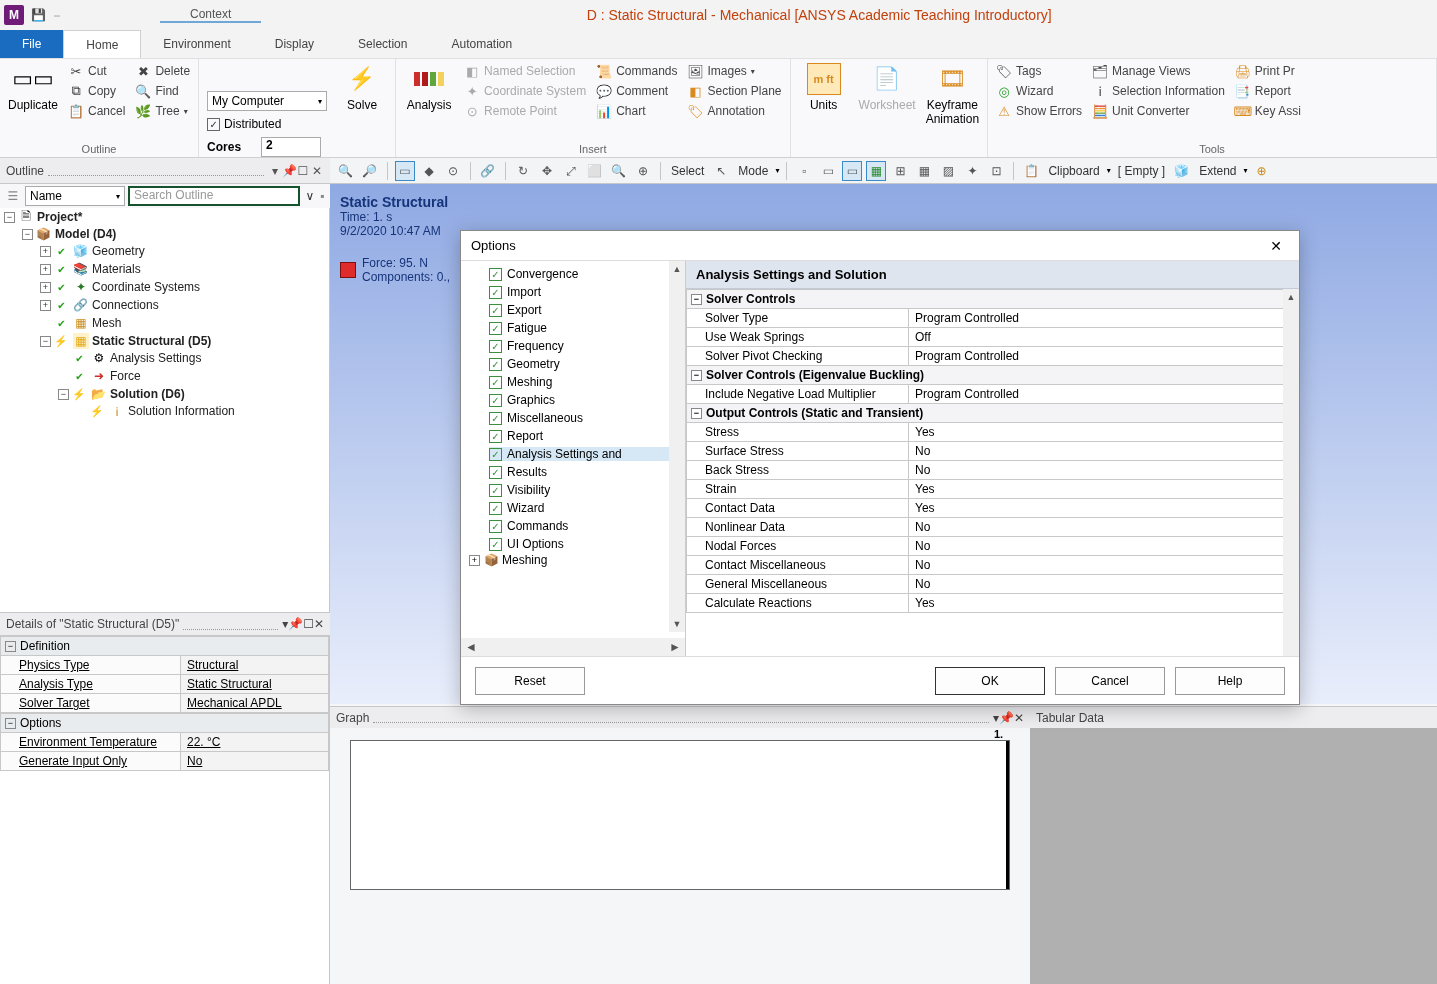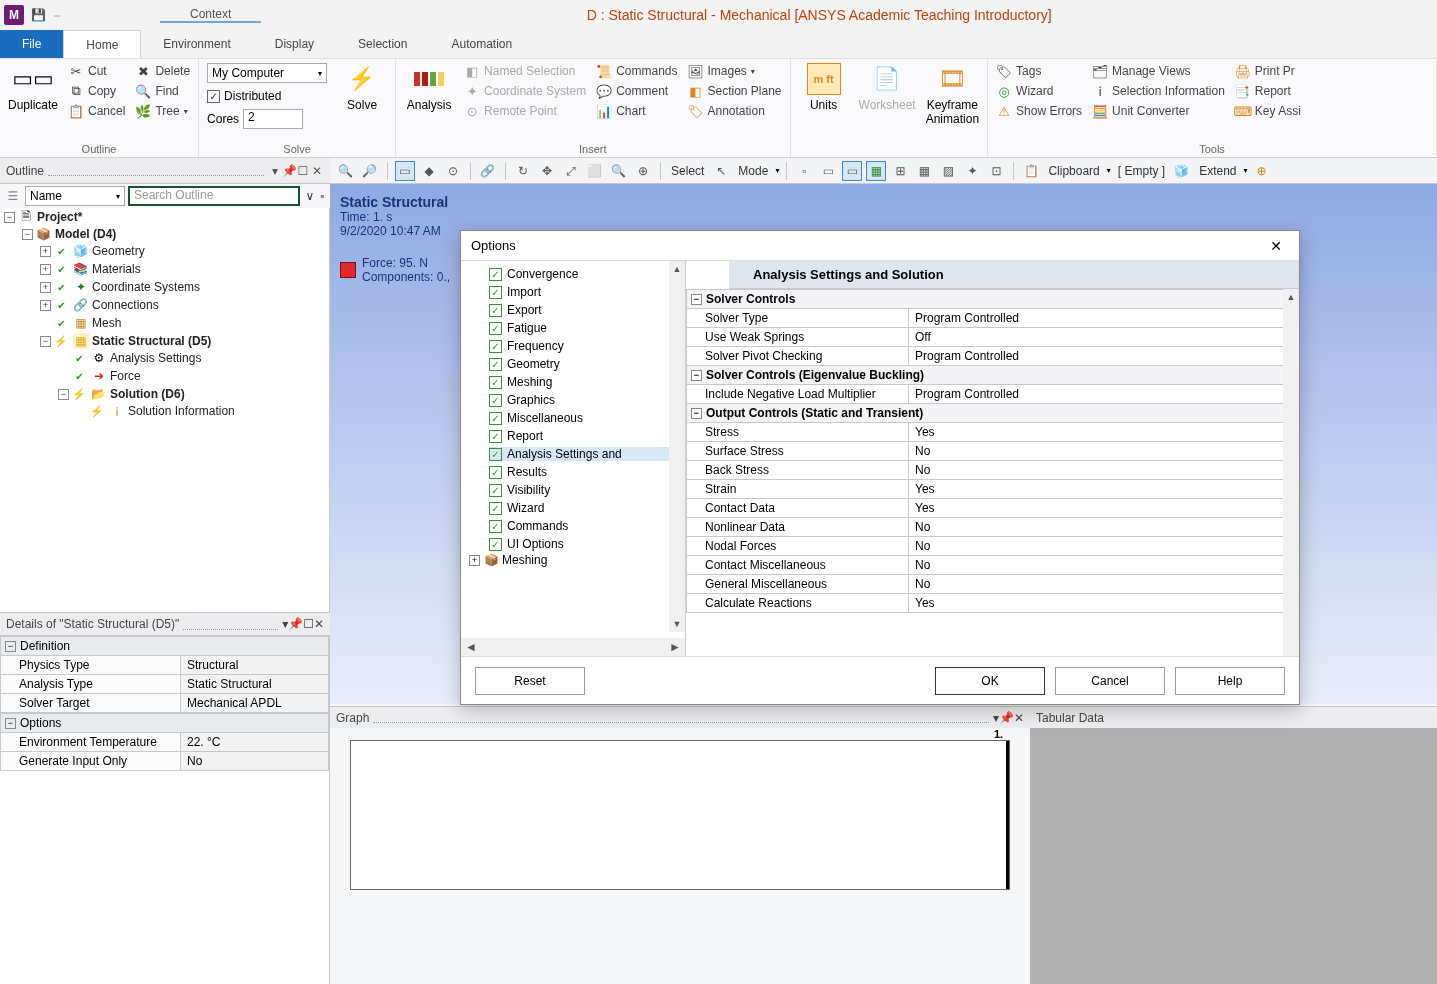--- a/index.html
+++ b/index.html
@@ -26,21 +26,21 @@
 .group-body { display: flex; align-items: flex-start; gap: 10px; flex:1;}
 .group-label { text-align: center; color: #666; font-size: 11px; padding-top:1px;}
 .big-btn { display: flex; flex-direction: column; align-items: center; gap: 3px; min-width: 50px; cursor:pointer;}
 .big-ico { width: 32px; height: 32px; display:flex; align-items:center; justify-content:center; font-size:22px;}
 .small-cmds { display: flex; flex-direction: column; gap: 4px; }
 .small-cmd { display: flex; align-items:center; gap:4px; color:#444; cursor:pointer; white-space:nowrap;}
 .small-cmd .ico { width:16px; height:16px; display:flex; align-items:center; justify-content:center; font-size:13px;}
 .txt-combo { border:1px solid #aaa; background:#fff; height:20px; padding:0 4px; display:flex; align-items:center; justify-content:space-between; min-width:120px;}
 .checkbox { display:flex; align-items:center; gap:4px;}
 .checkbox .box{ width:13px; height:13px; border:1px solid #666; display:flex; align-items:center; justify-content:center; font-size:10px; color:#333;}
-.cores-spin{ display:flex; align-items:center; gap:4px;}
+.cores-spin{ display:flex; align-items:center; gap:20px;font-weight:bold;}
 .cores-spin .spin { border:1px solid #aaa; background:#fff; width:60px; height:20px; padding:0 4px;}
 .disabled { color:#aaa !important; }
 
 
 .quickbar { height: 26px; background:#f3f4f6; border-bottom:1px solid #c7c7c7; display:flex; align-items:center; padding:0 6px; gap:4px; position:absolute; top:158px; left:330px; right:0;}
 .qb-btn{ width:20px; height:20px; display:flex; align-items:center; justify-content:center; color:#555; cursor:pointer; border:1px solid transparent;}
 .qb-btn.sel{ border:1px solid #3a8ac6; background:#d6e7f6;}
 .qb-sep{ width:1px; height:18px; background:#c5c5c5; margin:0 3px;}
 .qb-text{ color:#333; padding:0 3px; cursor:pointer;}
 
@@ -77,21 +77,21 @@
 .vp-overlay .t2,.vp-overlay .t3{ font-size:12px;}
 .force-row{ margin-top:18px; display:flex; align-items:center; gap:6px;}
 .force-sw{ width:16px; height:16px; background:#e02b2b; border:1px solid #7a1010;}
 
 
 .details-hdr{ position:absolute; left:0; width:330px; top:612px; height:24px; background:#ededf0; border-top:1px solid #c7c7c7; border-bottom:1px solid #c7c7c7; display:flex; align-items:center; padding:0 6px; color:#444;}
 .details-hdr .dots{ flex:1; border-bottom:1px dotted #999; margin:0 4px; height:1px; margin-top:10px;}
 .details-body{ position:absolute; left:0; width:330px; top:636px; bottom:0; background:#fff; border-right:1px solid #c7c7c7;}
 .prop-cat{ background:#e9ecef; border:1px solid #c8c8c8; padding:2px 4px; display:flex; align-items:center; gap:4px; font-weight:normal;}
 .prop-cat .pm{ width:11px; height:11px; border:1px solid #888; display:flex; align-items:center; justify-content:center; font-size:9px;}
-.prop-row{ display:flex; border:1px solid #c8c8c8; border-top:none;}
+.prop-row{ display:flex; border:1px solid #c8c8c8; border-top:none;text-decoration:underline;}
 .prop-row .k{ width:180px; padding:2px 6px 2px 18px; border-right:1px solid #c8c8c8; background:#fbfbfb;}
 .prop-row .v{ flex:1; padding:2px 6px; background:#f3f3f3;}
 
 
 .graph-hdr{ position:absolute; left:330px; width:700px; top:706px; height:22px; background:#ededf0; border-top:1px solid #c7c7c7; display:flex; align-items:center; padding:0 6px; color:#444;}
 .graph-hdr .dots{ flex:1; border-bottom:1px dotted #999; margin:0 4px; height:1px; margin-top:10px;}
 .graph-body{ position:absolute; left:350px; top:740px; width:660px; height:150px; border:1px solid #666; background:#fff;}
 .graph-tick{ position:absolute; top:728px; left:994px; font-size:11px; font-weight:bold;}
 .tab-hdr{ position:absolute; left:1030px; right:0; top:706px; height:22px; background:#ededf0; border-top:1px solid #c7c7c7; display:flex; align-items:center; padding:0 6px; color:#444;}
 .tab-body{ position:absolute; left:1030px; right:0; top:728px; bottom:0; background:#b0b0b0;}
@@ -108,21 +108,21 @@
 .dlg-tree .sb .dn{ position:absolute; bottom:0; left:0; right:0;}
 .dlg-tree-scroll-h{ position:absolute; left:0; right:0; bottom:0; height:18px; background:#f0f0f0; display:flex; align-items:center; justify-content:space-between; padding:0 4px; font-size:10px; color:#555;}
 .dlg-tree ul{ list-style:none; padding-left:28px;}
 .dlg-tree li{ padding:2px 0; white-space:nowrap;}
 .dlg-tree .dn-node{ display:flex; align-items:center; gap:5px;}
 .dlg-tree .chk{ width:13px; height:13px; border:1px solid #3a903a; display:flex; align-items:center; justify-content:center; color:#3a903a; font-size:10px;}
 .dlg-tree .sel{ background:#d6e7f6;}
 .dlg-tree .grp{ padding-left:8px; display:flex; align-items:center; gap:4px;}
 .dlg-tree .grp .pm{ width:11px; height:11px; border:1px solid #888; display:flex; align-items:center; justify-content:center; font-size:9px;}
 .dlg-right{ flex:1; display:flex; flex-direction:column; overflow:hidden;}
-.dlg-right-title{ background:#dfe5ef; padding:6px 24px; font-weight:bold; font-size:13px; border-bottom:1px solid #c4cbd6;margin-left:43px;}
+.dlg-right-title{ background:#dfe5ef; padding:6px 10px; font-weight:bold; font-size:13px; border-bottom:1px solid #c4cbd6;}
 .dlg-grid{ flex:1; overflow:auto; position:relative;}
 .dlg-grid .sb{ position:absolute; right:0; top:0; bottom:0; width:16px; background:#f0f0f0;}
 .dlg-grid .sb .up{ height:16px; display:flex; align-items:center; justify-content:center; color:#555; font-size:9px;}
 .cat-row{ display:flex; align-items:center; gap:4px; background:#f4f4f6; border:1px solid #c8c8c8; border-top:none; padding:2px 4px; font-weight:bold;}
 .cat-row .pm{ width:11px; height:11px; border:1px solid #888; display:flex; align-items:center; justify-content:center; font-size:9px; background:#fff;}
 .kv-row{ display:flex; border:1px solid #c8c8c8; border-top:none;}
 .kv-row .k{ width:222px; padding:2px 6px 2px 18px; border-right:1px solid #c8c8c8;}
 .kv-row .v{ flex:1; padding:2px 6px;}
 .dlg-btns{ height:48px; border-top:1px solid #ddd; display:flex; align-items:center; padding:0 14px;}
 .dlg-btns .spacer{ flex:1;}
@@ -188,21 +188,21 @@
             <span>Tree</span>
             <span style="font-size:8px;">▾</span>
           </div>
       </div>
     </div>
     <div class="group-label">Outline</div>
   </div>
 
   <div class="ribbon-group">
     <div class="group-body">
-      <div class="small-cmds" style="gap:6px;">
+      <div class="small-cmds" style="gap:6px;margin-top:28px;">
         <div class="txt-combo">
             <span>My Computer</span>
             <span style="font-size:8px;">▾</span>
           </div>
         <div class="checkbox">
             <span class="box">✓</span>
             <span>Distributed</span>
           </div>
         <div class="cores-spin">
             <span>Cores</span>

